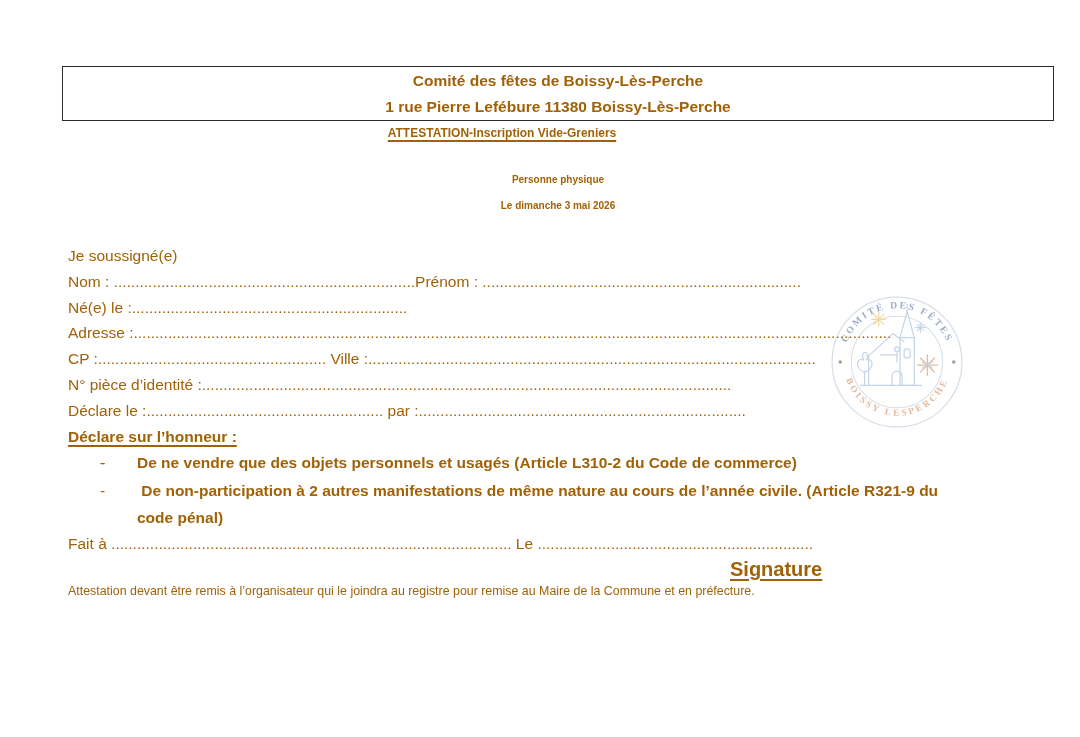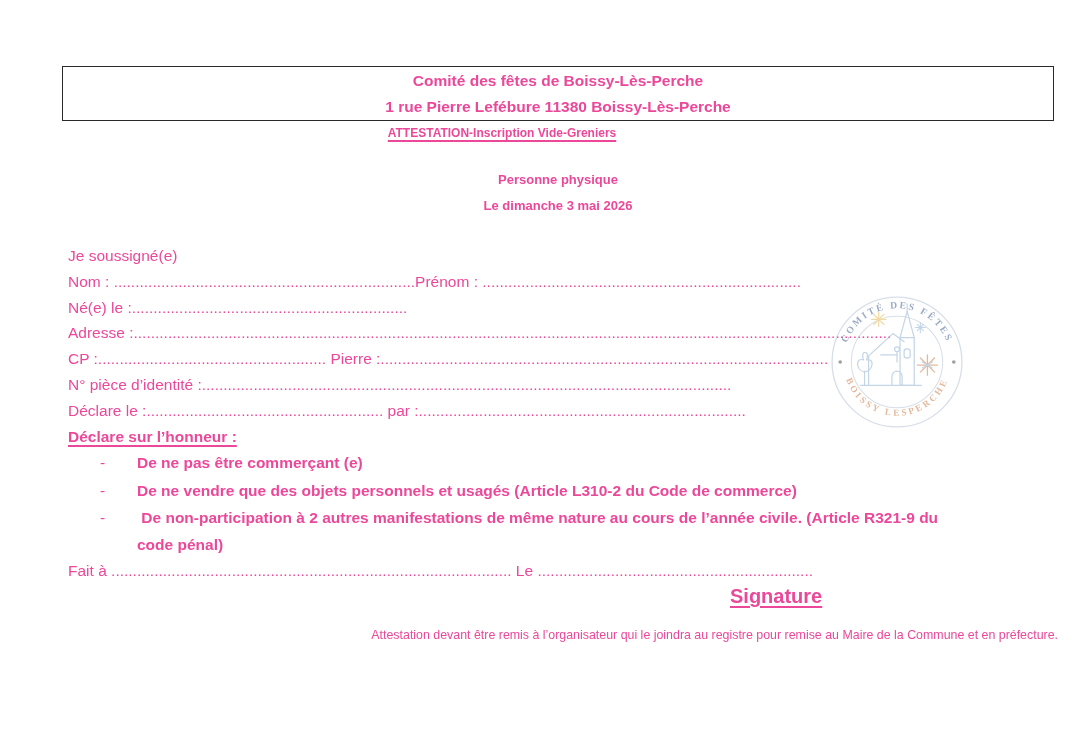--- a/index.html
+++ b/index.html
@@ -1,40 +1,40 @@
 <!DOCTYPE html>
 <html><head>
 <meta charset="utf-8">
 <style>
   html,body{margin:0;padding:0;background:#ffffff;}
   .page{position:relative;width:1080px;height:737px;background:#ffffff;overflow:hidden;
-        font-family:"Liberation Sans","DejaVu Sans",sans-serif;color:#ec4899;}
+        font-family:"Liberation Sans","DejaVu Sans",sans-serif;color:#a16207;}
 
   .header-box{position:absolute;left:62px;top:66px;width:992px;height:55px;box-sizing:border-box;
               border:1.6px solid #2a2a2a;text-align:center;font-weight:700;font-size:15.5px;
               line-height:25.5px;padding-top:1px;background:#fff;}
 
   .title-row{position:absolute;left:0;top:126px;width:1004px;text-align:center;
              font-weight:700;font-size:12px;}
   .u{text-decoration:underline;text-decoration-thickness:1.5px;text-underline-offset:3px;}
 
   .subtitle{position:absolute;left:62px;top:167px;width:992px;text-align:center;
-            font-weight:700;font-size:13px;line-height:26px;}
+            font-weight:700;font-size:10px;line-height:26px;}
 
   .body{position:absolute;left:68px;top:243px;width:990px;font-size:15.5px;line-height:25.8px;}
   .field-line{white-space:pre-wrap;}
   .decl-heading{font-weight:700;}
   ul.bullets{margin:0;padding:0;list-style:none;width:878px;font-weight:700;line-height:27.2px;}
   ul.bullets li{position:relative;padding-left:69px;}
   ul.bullets li .marker{position:absolute;left:32px;top:0;font-weight:400;}
   ul.bullets li .btxt{white-space:pre-wrap;}
   .fait-line{white-space:pre-wrap;}
   .signature{font-weight:700;font-size:20px;margin-left:662px;}
   .payment{margin-top:22px;white-space:pre-wrap;}
-  .note{font-size:12.4px;line-height:17px;text-align:right;margin-top:17px;}
+  .note{font-size:12.4px;line-height:17px;text-align:left;margin-top:0;}
 
   .stamp{position:absolute;left:826px;top:291px;width:142px;height:142px;opacity:.52;}
 </style>
 </head>
 <body>
 
 <div class="page">
 
   <div class="header-box">
     <div>Comité des fêtes de Boissy-Lès-Perche</div>
@@ -48,32 +48,31 @@
   <div class="subtitle">
     <div>Personne physique</div>
     <div>Le dimanche 3 mai 2026</div>
   </div>
 
   <div class="body">
     <div class="field-line">Je soussigné(e)</div>
     <div class="field-line">Nom : ......................................................................Prénom : ..........................................................................</div>
     <div class="field-line">Né(e) le :................................................................</div>
     <div class="field-line">Adresse :................................................................................................................................................................................</div>
-    <div class="field-line">CP :..................................................... Pierre :........................................................................................................</div>
+    <div class="field-line">CP :..................................................... Ville :........................................................................................................</div>
     <div class="field-line">N° pièce d’identité :...........................................................................................................................</div>
     <div class="field-line">Déclare le :....................................................... par :............................................................................</div>
 
     <div class="decl-heading">
       <span class="u">Déclare sur l’honneur :</span>
     </div>
 
     <ul class="bullets">
       <li>
         <span class="marker">-</span>
-        <span class="btxt">De ne pas être commerçant (e)</span>
       </li>
       <li>
         <span class="marker">-</span>
         <span class="btxt">De ne vendre que des objets personnels et usagés (Article L310-2 du Code de commerce)</span>
       </li>
       <li>
         <span class="marker">-</span>
         <span class="btxt"> De non-participation à 2 autres manifestations de même nature au cours de l’année civile. (Article R321-9 du code pénal)</span>
       </li>
     </ul>

